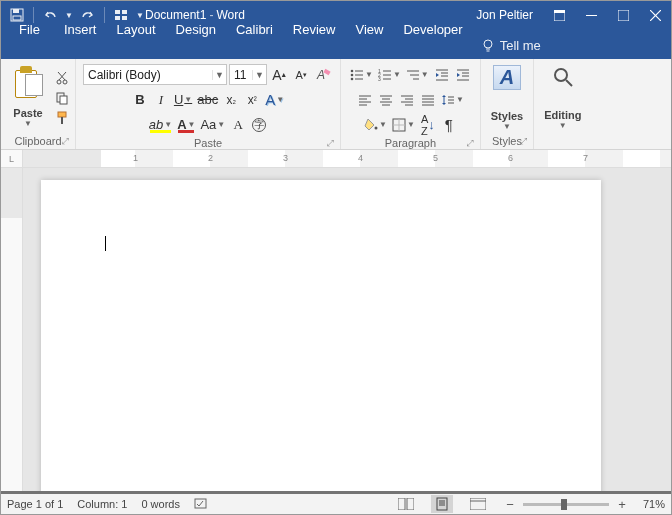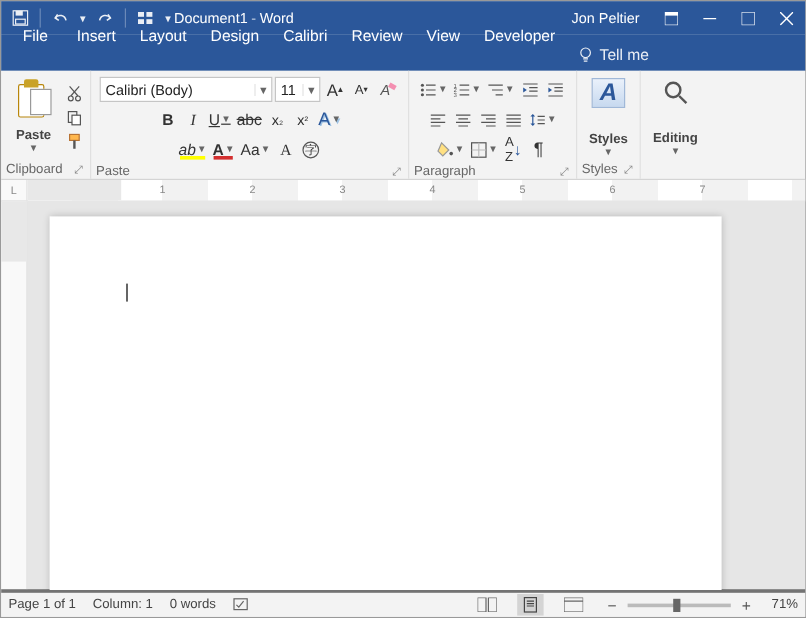--- a/index.html
+++ b/index.html
@@ -17,21 +17,21 @@
 .win-btn svg { width:11px; height:11px; }
 .tabstrip { background:#2b579a; height:30px; display:flex; align-items:flex-end; color:#fff; font-size:13px; padding-left:4px; }
 .tab { padding:6px 10px 22px; cursor:default; white-space:nowrap; }
 .tab.selected { background:#f3f3f3; color:#2b579a; border-radius:1px 1px 0 0; }
 .tab.file { padding-left:14px; padding-right:14px; }
 .tabstrip .spacer { flex:1; }
 .tellme { display:flex; align-items:center; gap:5px; opacity:.9; padding:0 8px 6px; }
 .ribbon { background:#f3f3f3; border-bottom:1px solid #d4d4d4; display:flex; height:91px; }
 .group { border-right:1px solid #e0e0e0; display:flex; flex-direction:column; padding:2px 4px 0; }
 .group-body { flex:1; display:flex; align-items:center; }
-.group-label { font-size:11px; color:#666; text-align:left; padding:2px 0; position:relative; }
+.group-label { font-size:11px; color:#666; text-align:center; padding:2px 0; position:relative; }
 .group-label .launch { position:absolute; right:2px; top:3px; font-size:9px; color:#888; }
 .bigbtn { display:flex; flex-direction:column; align-items:center; justify-content:center; padding:2px 6px; height:66px; }
 .bigbtn .lbl { font-size:11px; color:#444; margin-top:20px;font-weight:bold; }
 .clipboard-icon { width:34px; height:36px; position:relative; }
 .clipboard-icon .board { position:absolute; top:4px; left:4px; width:22px; height:28px; background:#fff; border:1px solid #b8860b; border-radius:2px; }
 .clipboard-icon .clip { position:absolute; top:0; left:9px; width:12px; height:7px; background:#c9a227; border-radius:2px 2px 0 0; }
 .clipboard-icon .paper { position:absolute; top:8px; left:14px; width:18px; height:22px; background:#fff; border:1px solid #999; }
 .mini-col { display:flex; flex-direction:column; gap:2px; margin-left:2px; padding-top:2px; }
 .mini { width:18px; height:18px; display:flex; align-items:center; justify-content:center; font-size:12px; color:#444; }
 .font-group .row { display:flex; align-items:center; gap:2px; }

